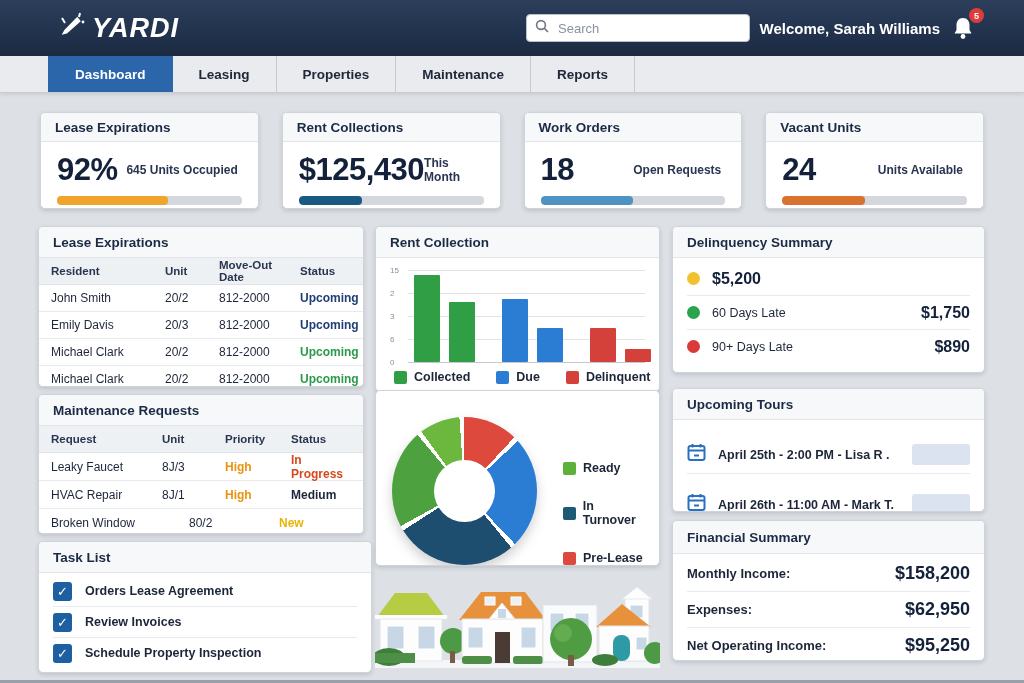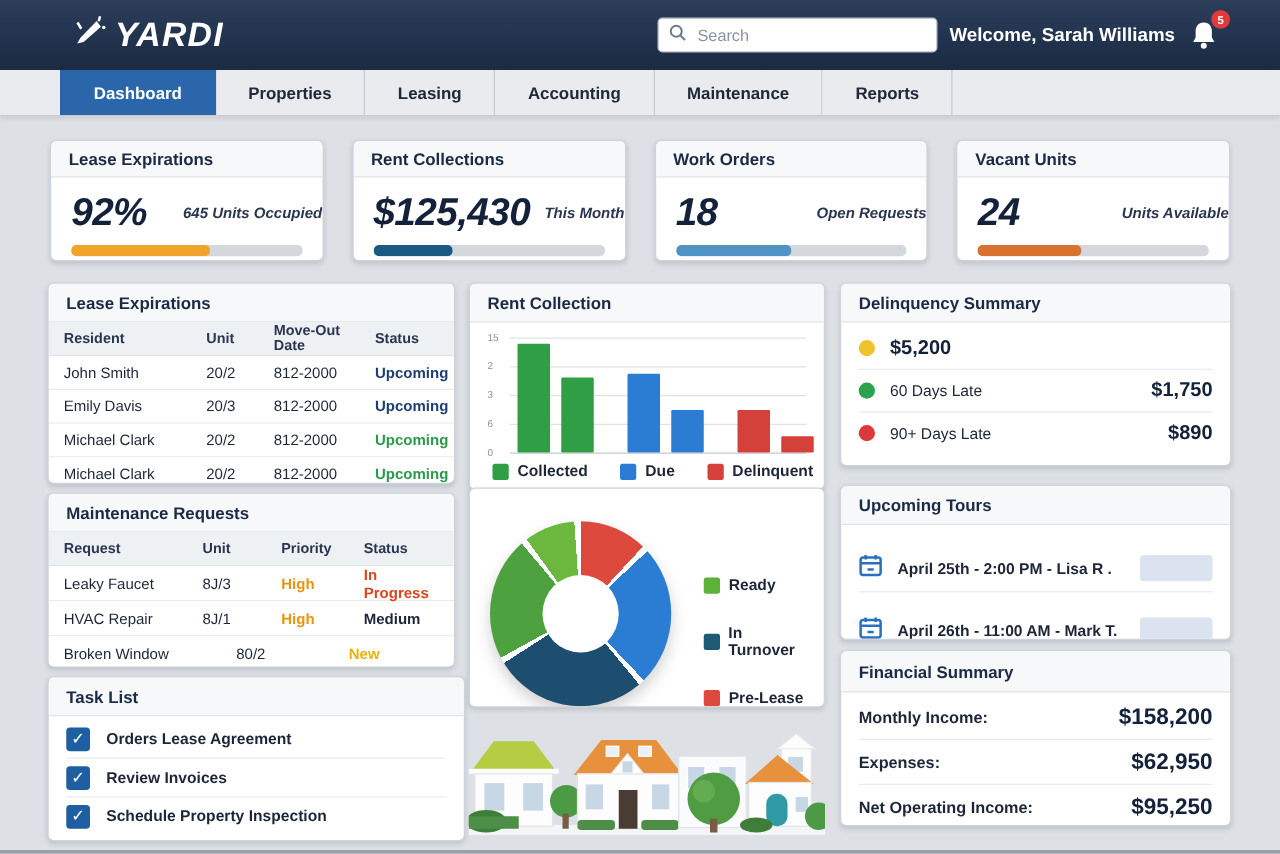--- a/index.html
+++ b/index.html
@@ -29,21 +29,21 @@
   .tab{display:flex;align-items:center;padding:0 26px;font-size:13.5px;font-weight:bold;color:#20293a;
        border-right:1px solid #c6cbd2;cursor:pointer;background:#e9ebee;}
   .tab:first-child{border-left:1px solid #c6cbd2;}
   .tab.active{background:#2b66aa;color:#fff;border-color:#2b66aa;}
   
   .card{position:absolute;background:#fff;border:1px solid #cfd4db;border-radius:5px;
         box-shadow:0 2px 4px rgba(40,50,70,.16);box-sizing:border-box;overflow:hidden;}
   .card-title{height:30px;display:flex;align-items:center;padding:0 14px;font-size:13.5px;font-weight:bold;
               color:#1b2a45;background:#f7f8fa;border-bottom:1px solid #e1e5ea;}
   
-  .kpi-body{display:flex;align-items:center;justify-content:space-between;padding:10px 0 4px 16px;font-style:italic;}
+  .kpi-body{display:flex;align-items:center;justify-content:space-between;padding:10px 20px 4px 16px;}
   .kpi-value{font-size:31px;font-weight:bold;color:#14213a;letter-spacing:-0.5px;}
   .kpi-caption{font-size:12px;font-weight:bold;color:#2a3550;}
   .kpi-track{margin:4px 16px 0 16px;height:9px;border-radius:4px;background:#d4d8dd;overflow:hidden;}
   .kpi-fill{height:100%;border-radius:4px;}
   
   .thead{display:flex;height:26px;align-items:center;background:#eef1f4;border-bottom:1px solid #dfe3e8;
          font-size:11.5px;font-weight:bold;color:#2a3550;padding:0 12px;}
   .trow{display:flex;height:26px;align-items:center;border-bottom:1px solid #e8ebee;
         font-size:12px;color:#1d2638;padding:0 12px;background:#fff;}
   .c1{flex:0 0 38%;} .c2{flex:0 0 18%;} .c3{flex:0 0 27%;} .c4{flex:1;font-weight:bold;}
@@ -122,23 +122,22 @@
           <path d="M13 4 C8.5 4 6.5 7.5 6.5 11 L6.5 16 L4.5 19.5 L21.5 19.5 L19.5 16 L19.5 11 C19.5 7.5 17.5 4 13 4 Z" fill="#fff"></path>
           <circle cx="13" cy="22.5" r="2.4" fill="#fff"></circle>
         </svg>
       </span>
       <span class="badge">5</span>
     </div>
   </div>
 
   <div class="tabbar" id="tabbar">
       <div class="tab active">Dashboard</div>
+      <div class="tab">Leasing</div>
       <div class="tab">Properties</div>
-      <div class="tab">Leasing</div>
-      <div class="tab">Accounting</div>
       <div class="tab">Maintenance</div>
       <div class="tab">Reports</div>
     </div>
 
   <div id="kpirow" style="position:absolute;left:40px;top:112px;width:944px;height:97px;display:grid;grid-template-columns:repeat(4,1fr);gap:23px;">
       <div class="card kpi" style="position:relative;">
     <div class="card-title" style="height:28px;">Lease Expirations</div>
     <div class="kpi-body">
       <span class="kpi-value">92%</span>
       <span class="kpi-caption">645 Units Occupied</span>

